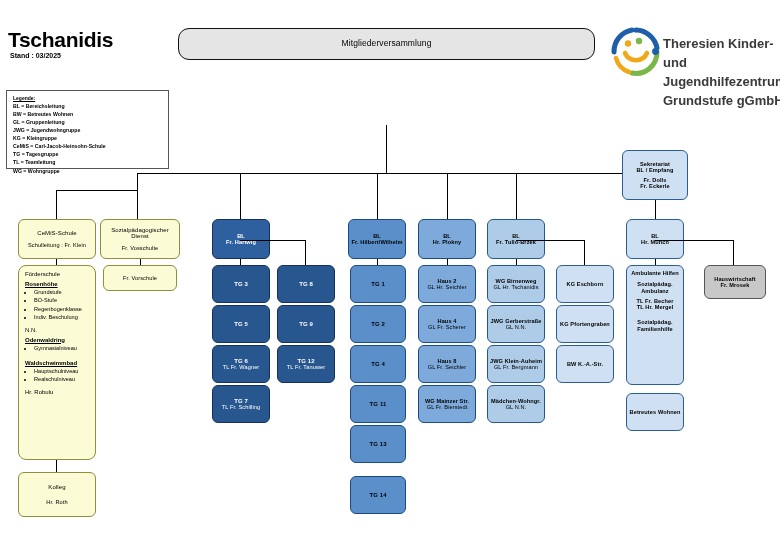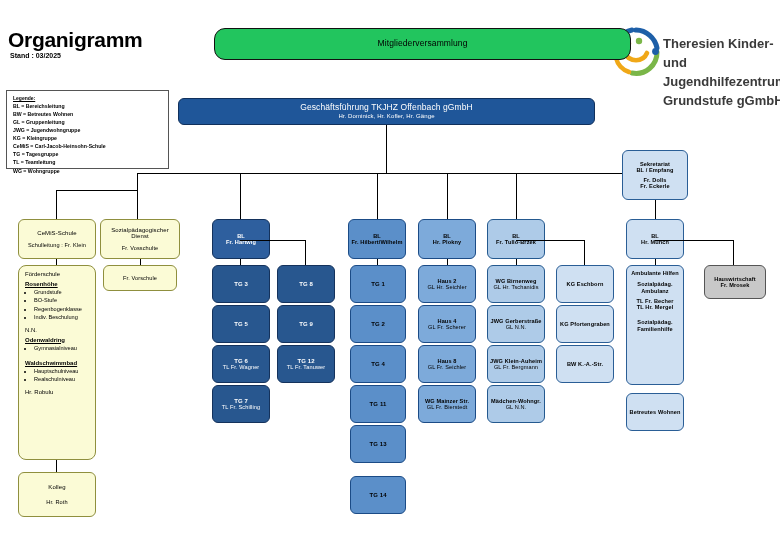--- a/index.html
+++ b/index.html
@@ -19,21 +19,21 @@
     border:1px solid #1b2f52;
     border-radius:6px;
     display:flex;
     flex-direction:column;
     align-items:center;
     justify-content:center;
     text-align:center;
     line-height:1.12;
     letter-spacing:.1px;
   }
-  .b-white{background:#22c55e;border:1px solid #111;border-radius:11px;color:#000;margin-left:36px;}
+  .b-white{background:#e5e5e5;border:1px solid #111;border-radius:11px;color:#000;}
   .b-dark{background:#1f5699;border:1px solid #10305c;color:#fff;}
   .b-mid{background:#2e5f9e;border:1px solid #14325c;color:#fff;}
   .b-mid2{background:#28578f;border:1px solid #14325c;color:#fff;}
   .b-blue{background:#5b8fc9;border:1px solid #1b4b86;color:#000;}
   .b-blue2{background:#7daada;border:1px solid #1b4b86;color:#000;}
   .b-lblue{background:#aecbe8;border:1px solid #24598f;color:#000;}
   .b-pale{background:#cfe0f2;border:1px solid #2a5e96;color:#000;}
   .b-yellow{background:#fbfbd6;border:1px solid #8f8f3e;color:#000;}
   .b-gray{background:#c8c8c8;border:1px solid #555;color:#000;}
 
@@ -70,21 +70,21 @@
   .lbox .sub{font-size:6px;font-weight:bold;text-decoration:underline;margin-top:4px;}
   .lbox ul{margin:1px 0 0 0;padding-left:9px;}
   .lbox li{font-size:5.6px;line-height:1.5;}
   .lbox .nn{font-size:6px;margin-top:5px;}
 </style>
 </head>
 <body>
 
 <div id="root">
 
-  <div id="title">Organigramm</div>
+  <div id="title">Tschanidis</div>
   <div id="stand">Stand : 03/2025</div>
 
   <div id="legend">
     <div class="lg-t">Legende:</div>
     <div class="lg-i">BL = Bereichsleitung</div>
     <div class="lg-i">BW = Betreutes Wohnen</div>
     <div class="lg-i">GL = Gruppenleitung</div>
     <div class="lg-i">JWG = Jugendwohngruppe</div>
     <div class="lg-i">KG = Kleingruppe</div>
     <div class="lg-i">CeMiS = Carl-Jacob-Heinsohn-Schule</div>
@@ -116,24 +116,20 @@
   <div class="ln v" style="left:240px;top:173px;height:46px;"></div>
   <div class="ln v" style="left:377px;top:173px;height:46px;"></div>
   <div class="ln v" style="left:447px;top:173px;height:46px;"></div>
   <div class="ln v" style="left:516px;top:173px;height:46px;"></div>
   <div class="ln v" style="left:655px;top:173px;height:46px;"></div>
   <div class="ln v" style="left:56px;top:190px;height:29px;"></div>
   <div class="ln h" style="left:56px;top:190px;width:82px;"></div>
 
   <div class="box b-white" style="left:178px;top:28px;width:417px;height:32px;">
     <div class="t1">Mitgliederversammlung</div>
-  </div>
-  <div class="box b-dark" style="left:178px;top:98px;width:417px;height:27px;">
-    <div class="t1">Geschäftsführung TKJHZ Offenbach gGmbH</div>
-    <div class="t3">Hr. Dominick, Hr. Kofler, Hr. Gänge</div>
   </div>
 
   <div class="box b-pale" style="left:622px;top:150px;width:66px;height:50px;">
     <div class="t4 bold">Sekretariat</div>
     <div class="t4 bold">BL / Empfang</div>
     <div style="height:4px"></div>
     <div class="t4 bold">Fr. Dolls</div>
     <div class="t4 bold">Fr. Eckerle</div>
   </div>
 

